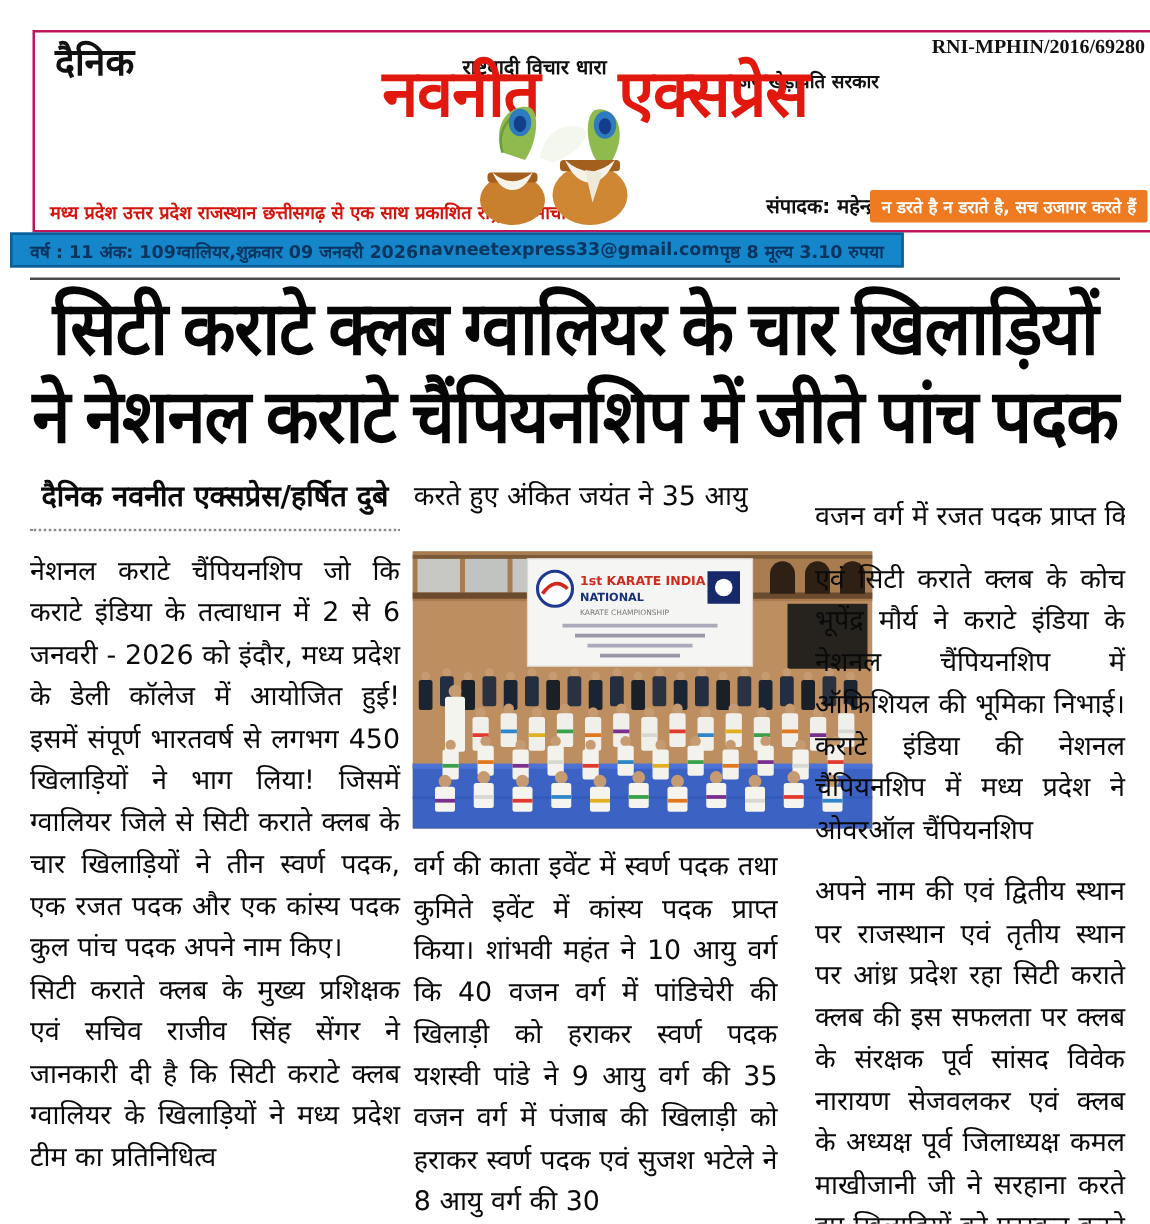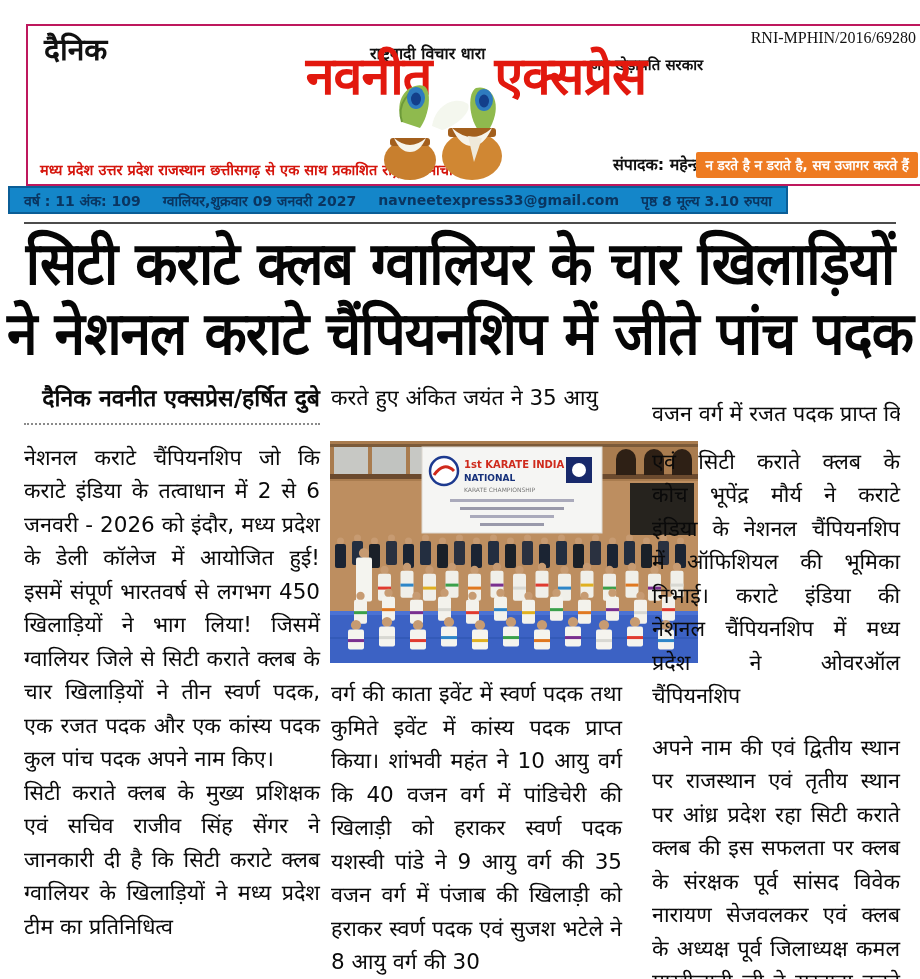--- a/index.html
+++ b/index.html
@@ -10,61 +10,61 @@
     color:#0c0c0c;
   }
   
   .masthead{
     position:absolute;left:26px;top:24px;width:864px;height:158px;
     border:2px solid #be185d;background:#fff;padding-left:32px;
   }
   .mh-daily{position:absolute;left:16px;top:2px;font-size:30px;font-weight:900;color:#111;}
   .mh-tagline-c{position:absolute;left:342px;top:16px;font-size:16px;font-weight:800;color:#111;}
   .mh-tagline-r{position:absolute;left:562px;top:28px;font-size:15px;font-weight:800;color:#111;}
-  .mh-rni{position:absolute;right:8px;top:3px;font-size:16px;font-weight:400;font-family:"Liberation Serif","DejaVu Serif",serif;color:#111;}
+  .mh-rni{position:absolute;right:8px;top:3px;font-size:16px;font-weight:700;font-family:"Liberation Serif","DejaVu Serif",serif;color:#111;}
   .mh-title{
     position:absolute;left:0;right:0;top:22px;text-align:center;
     font-size:52px;line-height:1.08;font-weight:900;color:#e2180e;
     letter-spacing:-1px;word-spacing:46px;white-space:nowrap;
   }
   .mh-kalash{position:absolute;left:344px;top:50px;width:156px;height:108px;z-index:3;}
   .mh-subline{position:absolute;left:12px;bottom:5px;font-size:14.5px;font-weight:800;color:#d5150c;}
   .mh-editor{position:absolute;left:585px;bottom:9px;font-size:16px;font-weight:800;color:#101010;}
   .mh-slogan{
     position:absolute;right:6px;bottom:6px;background:#ee7b22;color:#fff;
     font-size:13.5px;font-weight:800;padding:4px 9px;border-radius:2px;
   }
   
   .infobar{
-    position:absolute;left:8px;top:186px;width:780px;height:28px;
+    position:absolute;left:8px;top:186px;width:715px;height:28px;
     background:#1486c9;border:2px solid #0b5e97;box-sizing:border-box;
     display:flex;align-items:center;justify-content:space-between;
     padding:0 14px;
   }
   .infobar span{font-size:14px;font-weight:800;color:#0a3560;}
   .rule{position:absolute;left:24px;top:222px;width:872px;height:2px;background:#4c4c4c;}
   
-  .headline{position:absolute;left:6px;top:226px;width:908px;text-align:center;}
+  .headline{position:absolute;left:6px;top:226px;width:908px;text-align:center;font-family:Liberation Serif, serif;}
   .headline div{
     font-size:55px;font-weight:900;line-height:70px;color:#060606;
     letter-spacing:-1px;white-space:nowrap;transform:scaleY(1.08);transform-origin:top;
   }
   
   .bodytext{font-size:21.5px;line-height:33.5px;font-weight:500;text-align:justify;color:#0a0a0a;}
   .col1{position:absolute;left:24px;top:382px;width:296px;}
-  .byline{font-size:23px;font-weight:800;text-align:right;color:#0a0a0a;
+  .byline{font-size:23px;font-weight:800;text-align:center;color:#0a0a0a;
           padding-bottom:7px;border-bottom:2px dotted #8a8a8a;margin-bottom:16px;}
   .col1 p{margin:0;}
   .col2-line1{position:absolute;left:331px;top:381px;width:291px;white-space:nowrap;overflow:hidden;}
   .photo{position:absolute;left:330px;top:441px;width:372px;height:222px;}
   .photo svg{display:block;}
   .col2-rest{position:absolute;left:331px;top:677px;width:291px;}
   .col3{position:absolute;left:636px;top:381px;width:280px;}
   .col3-line1{white-space:nowrap;overflow:hidden;}
-  .col3-wrapped{margin-left:64px;font-family:Liberation Mono, monospace;}
+  .col3-wrapped{margin-left:64px;}
   .col3 p{margin:16px;}
 </style>
 </head>
 <body>
 
 <header class="masthead">
   <div class="mh-daily">दैनिक</div>
   <div class="mh-tagline-c">राष्ट्रवादी विचार धारा</div>
   <div class="mh-tagline-r">जय खेड़ापति सरकार</div>
   <div class="mh-rni">RNI-MPHIN/2016/69280</div>
@@ -94,21 +94,21 @@
     </g>
   </svg>
 
   <div class="mh-subline">मध्य प्रदेश उत्तर प्रदेश राजस्थान छत्तीसगढ़ से एक साथ प्रकाशित राष्ट्रीय समाचार पत्र</div>
   <div class="mh-editor">संपादक: महेन्द्र तिवारी</div>
   <div class="mh-slogan">न डरते है न डराते है, सच उजागर करते हैं</div>
 </header>
 
 <div class="infobar">
   <span>वर्ष : 11  अंक: 109</span>
-  <span>ग्वालियर,शुक्रवार 09 जनवरी 2027</span>
+  <span>ग्वालियर,शुक्रवार 09 जनवरी 2026</span>
   <span>navneetexpress33@gmail.com</span>
   <span>पृष्ठ 8  मूल्य  3.10 रुपया</span>
 </div>
 <div class="rule"></div>
 
 <div class="headline">
   <div>सिटी कराटे क्लब ग्वालियर के चार खिलाड़ियों</div>
   <div>ने नेशनल कराटे चैंपियनशिप में जीते पांच पदक</div>
 </div>
 

